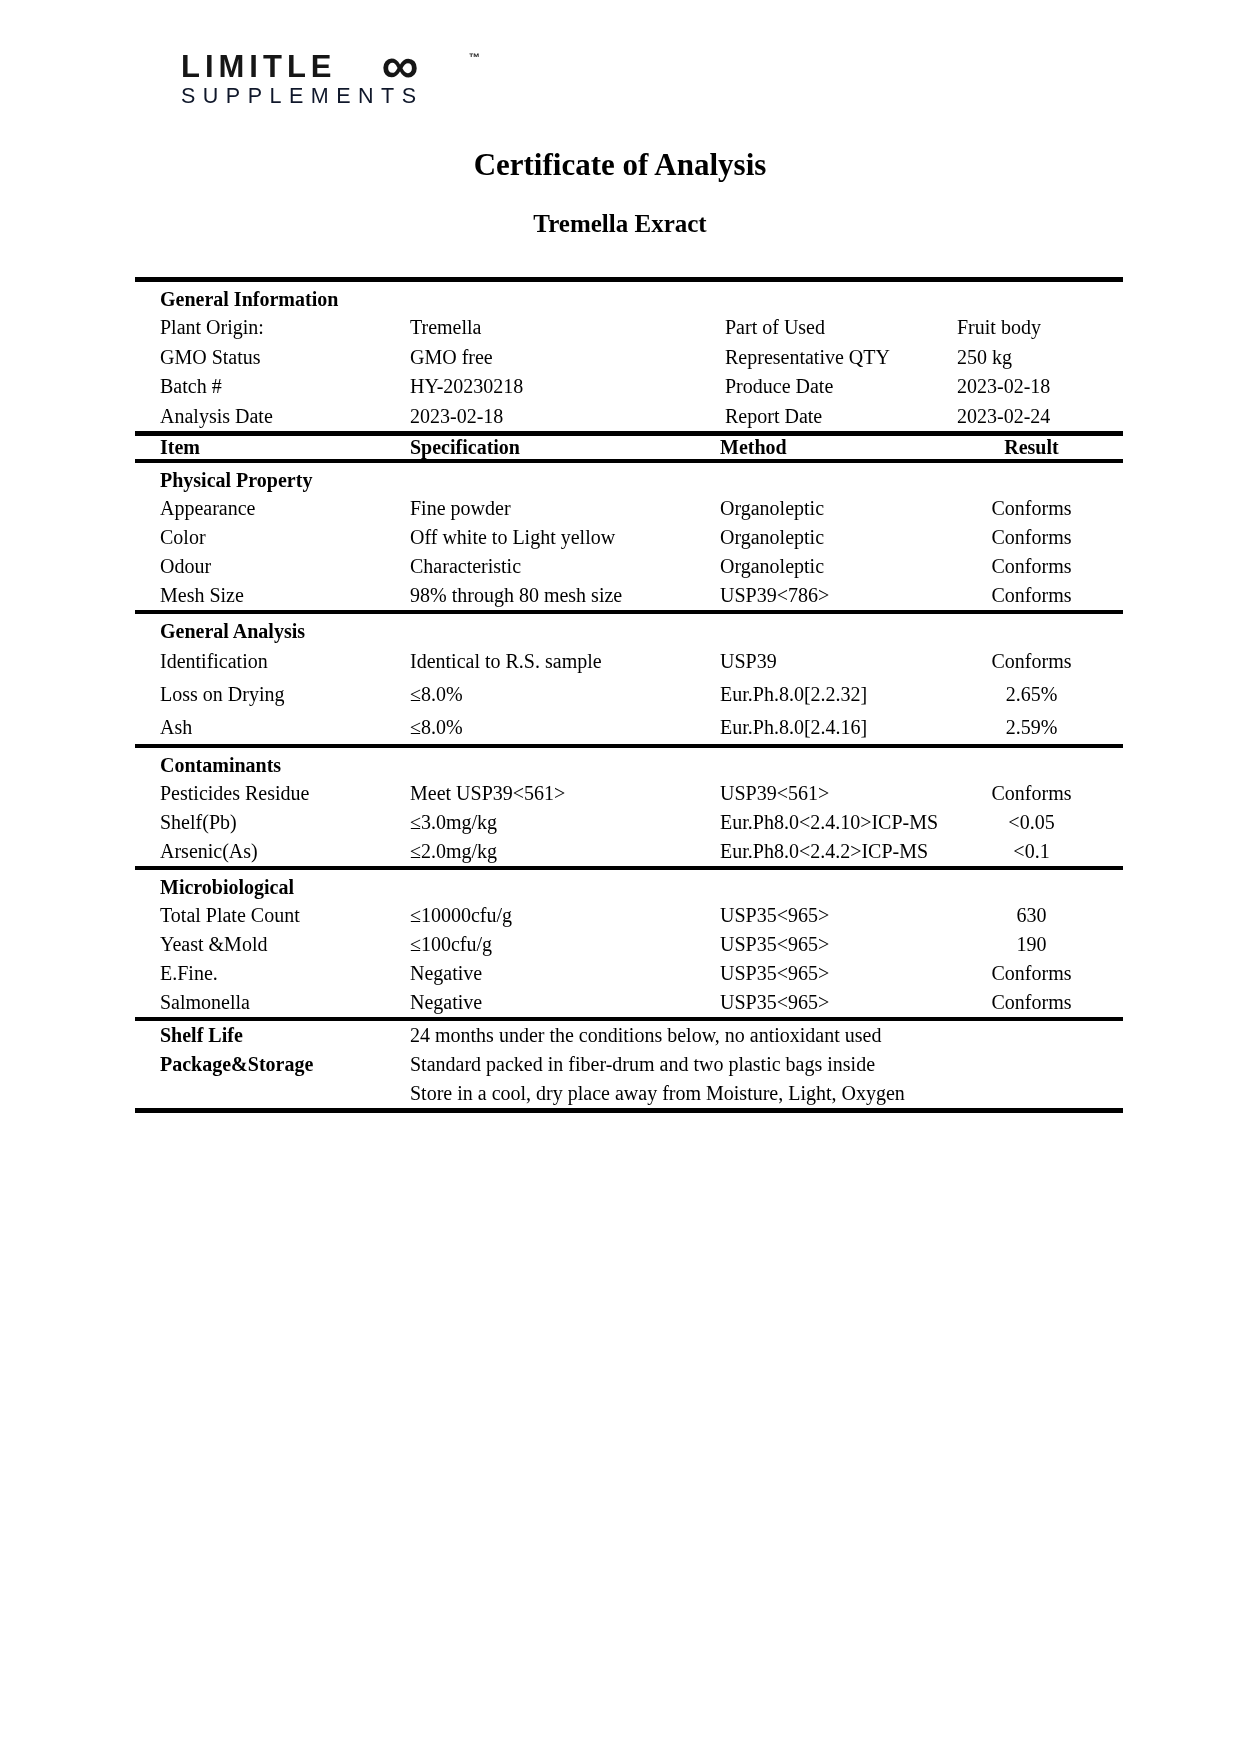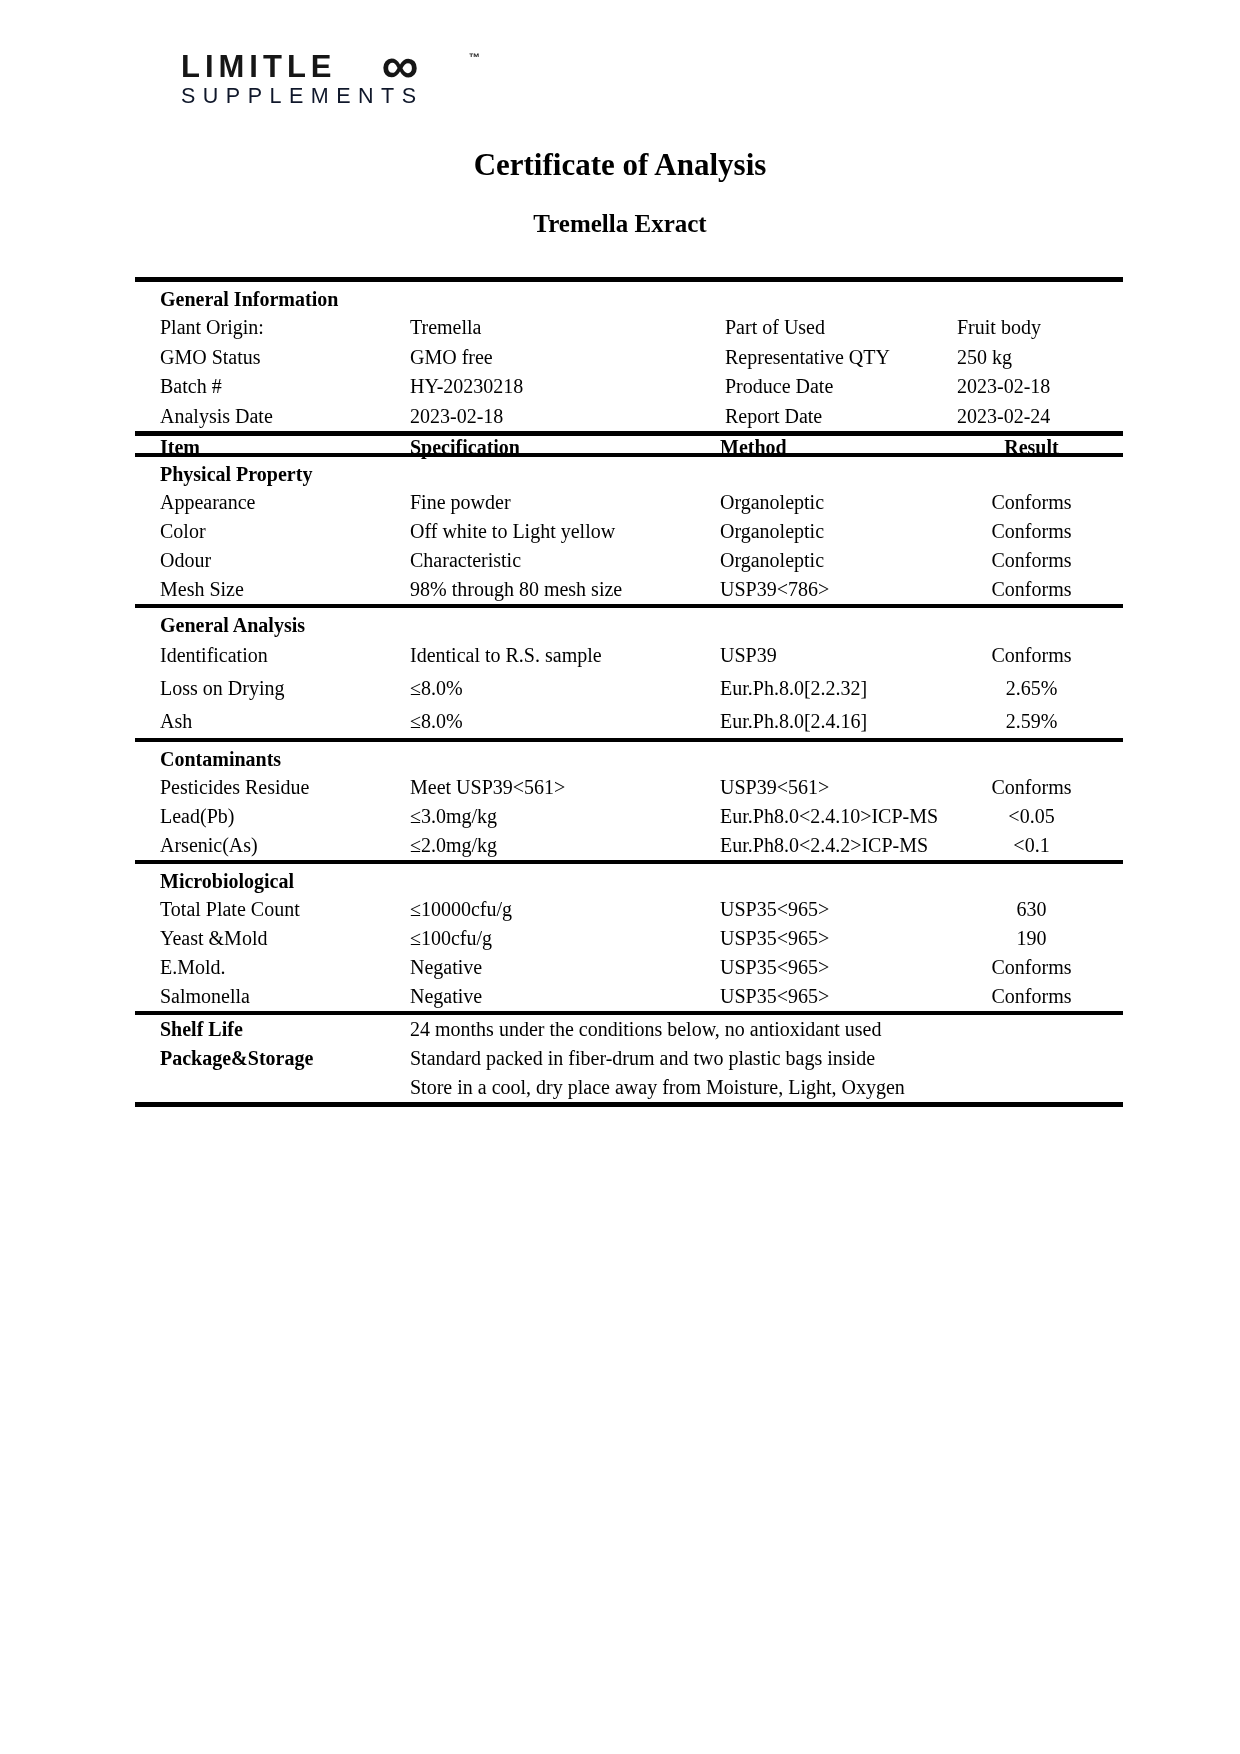--- a/index.html
+++ b/index.html
@@ -21,21 +21,21 @@
   
   .headings{padding-top:147px;text-align:center;}
   .doc-title{font-size:31px;font-weight:bold;line-height:36px;}
   .doc-subtitle{font-size:25px;font-weight:bold;line-height:30px;margin-top:26px;}
   
   .doc-table{margin:38px 0 0 135px;width:988px;font-size:20px;}
   .rule{height:5px;background:#000;}
   .rule-thin{height:4px;background:#000;}
   .sec-heading{font-weight:bold;height:31px;line-height:34px;padding-left:25px;}
   .gi-row{display:grid;grid-template-columns:275px 315px 232px auto;height:29.5px;align-items:center;}
-  .hdr-row{display:grid;grid-template-columns:275px 310px 220px 183px;height:17px;align-items:center;font-weight:bold;}
+  .hdr-row{display:grid;grid-template-columns:275px 310px 220px 183px;height:23px;align-items:center;font-weight:bold;}
   .item-row{display:grid;grid-template-columns:275px 310px 220px 183px;height:29px;align-items:center;}
   .sec-loose .item-row{height:33px;}
   .c1{padding-left:25px;}
   .c4{text-align:center;}
   .ft-row{display:grid;grid-template-columns:275px auto;height:29px;align-items:center;}
   .ft-label{padding-left:25px;font-weight:bold;}
 </style>
 </head>
 <body>
 
@@ -153,21 +153,21 @@
 
     <div>
       <div class="sec-heading">Contaminants</div>
       <div class="item-row">
         <div class="c1">Pesticides Residue</div>
         <div>Meet USP39&lt;561&gt;</div>
         <div>USP39&lt;561&gt;</div>
         <div class="c4">Conforms</div>
       </div>
       <div class="item-row">
-        <div class="c1">Lead(Pb)</div>
+        <div class="c1">Shelf(Pb)</div>
         <div>≤3.0mg/kg</div>
         <div>Eur.Ph8.0&lt;2.4.10&gt;ICP-MS</div>
         <div class="c4">&lt;0.05</div>
       </div>
       <div class="item-row">
         <div class="c1">Arsenic(As)</div>
         <div>≤2.0mg/kg</div>
         <div>Eur.Ph8.0&lt;2.4.2&gt;ICP-MS</div>
         <div class="c4">&lt;0.1</div>
       </div>
@@ -183,21 +183,21 @@
         <div>USP35&lt;965&gt;</div>
         <div class="c4">630</div>
       </div>
       <div class="item-row">
         <div class="c1">Yeast &amp;Mold</div>
         <div>≤100cfu/g</div>
         <div>USP35&lt;965&gt;</div>
         <div class="c4">190</div>
       </div>
       <div class="item-row">
-        <div class="c1">E.Mold.</div>
+        <div class="c1">E.Fine.</div>
         <div>Negative</div>
         <div>USP35&lt;965&gt;</div>
         <div class="c4">Conforms</div>
       </div>
       <div class="item-row">
         <div class="c1">Salmonella</div>
         <div>Negative</div>
         <div>USP35&lt;965&gt;</div>
         <div class="c4">Conforms</div>
       </div>

